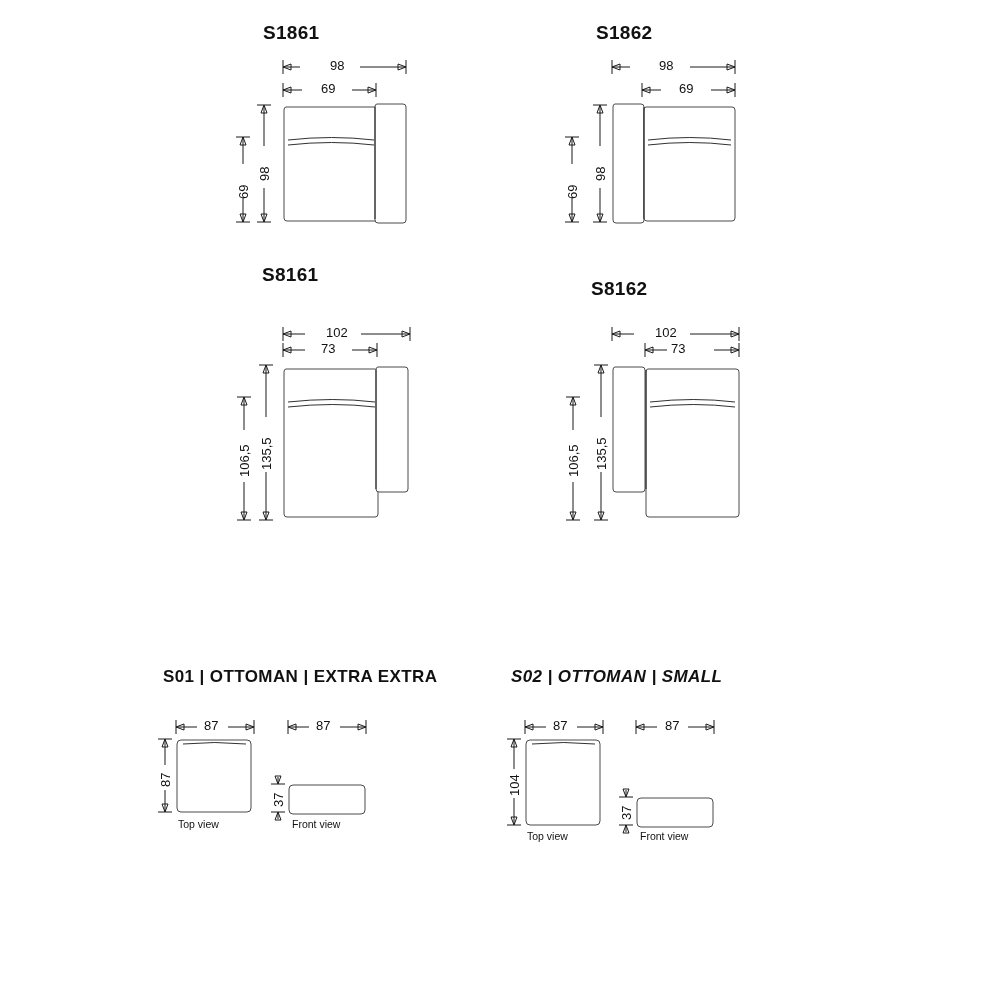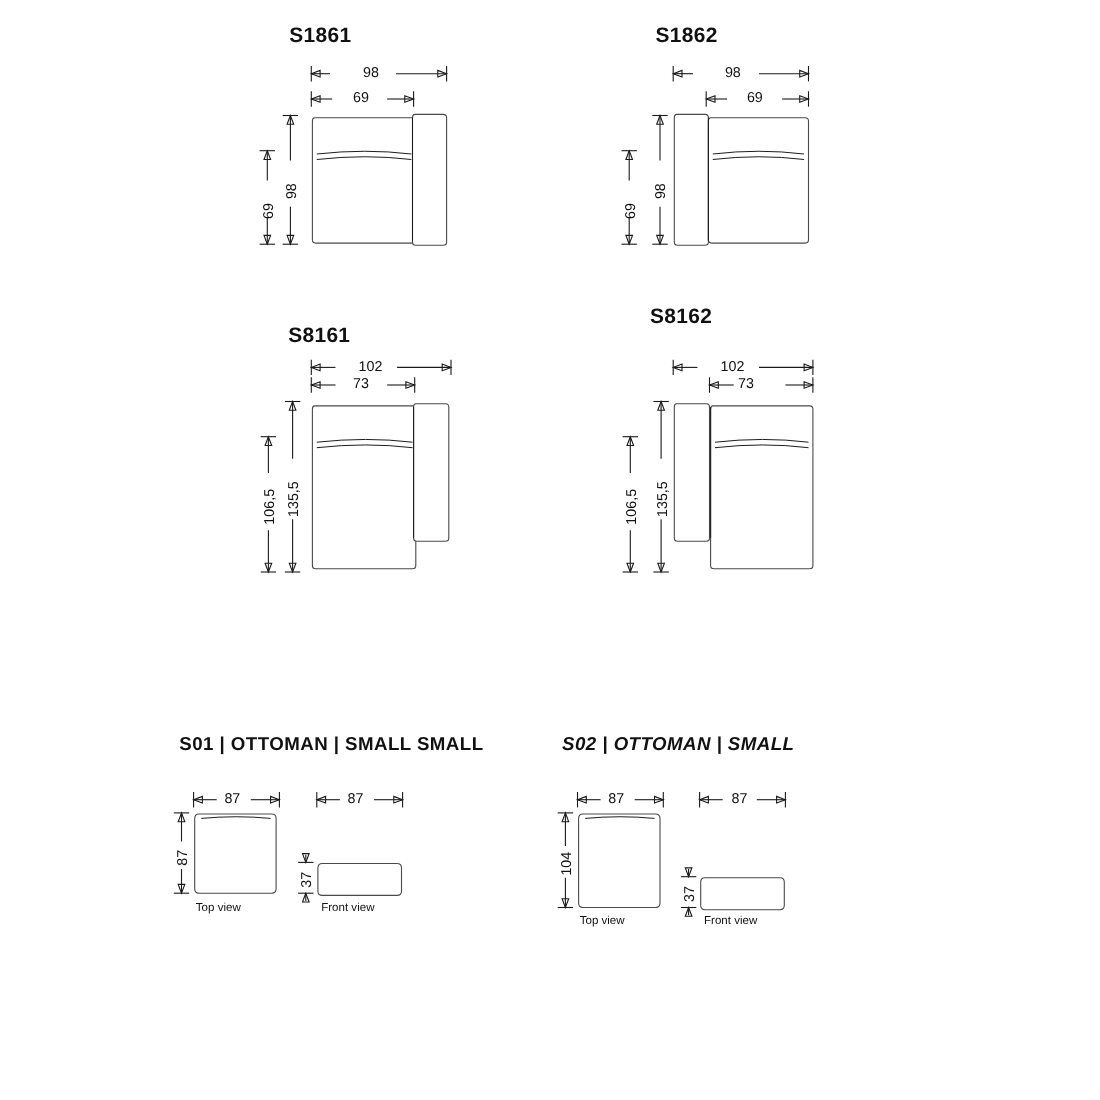--- a/index.html
+++ b/index.html
@@ -14,23 +14,23 @@
   .thin{stroke:#1a1a1a;stroke-width:0.9;fill:none;}
   .shape{stroke:#4a4a4a;stroke-width:1;fill:#ffffff;}
 </style>
 </head>
 <body>
 
 <div class="stage">
 
   <div class="title" style="left:263px;top:10px;">S1861</div>
   <div class="title" style="left:596px;top:10px;">S1862</div>
-  <div class="title" style="left:262px;top:283px;">S8161</div>
+  <div class="title" style="left:262px;top:252px;">S8161</div>
   <div class="title" style="left:591px;top:266px;">S8162</div>
-  <div class="subtitle" style="left:163px;top:655px;">S01 | OTTOMAN | SMALL SMALL</div>
+  <div class="subtitle" style="left:163px;top:655px;">S01 | OTTOMAN | EXTRA EXTRA</div>
   <div class="subtitle" style="left:511px;top:655px;font-style:italic;">S02 | OTTOMAN | SMALL</div>
 
   <svg width="1000" height="1000" viewBox="0 0 1000 1000">
 
     <g>
 
       <line class="ln" x1="283" y1="48" x2="283" y2="62"></line>
       <line class="ln" x1="406" y1="48" x2="406" y2="62"></line>
       <line class="ln" x1="283" y1="55" x2="300" y2="55"></line>
       <line class="ln" x1="360" y1="55" x2="406" y2="55"></line>

